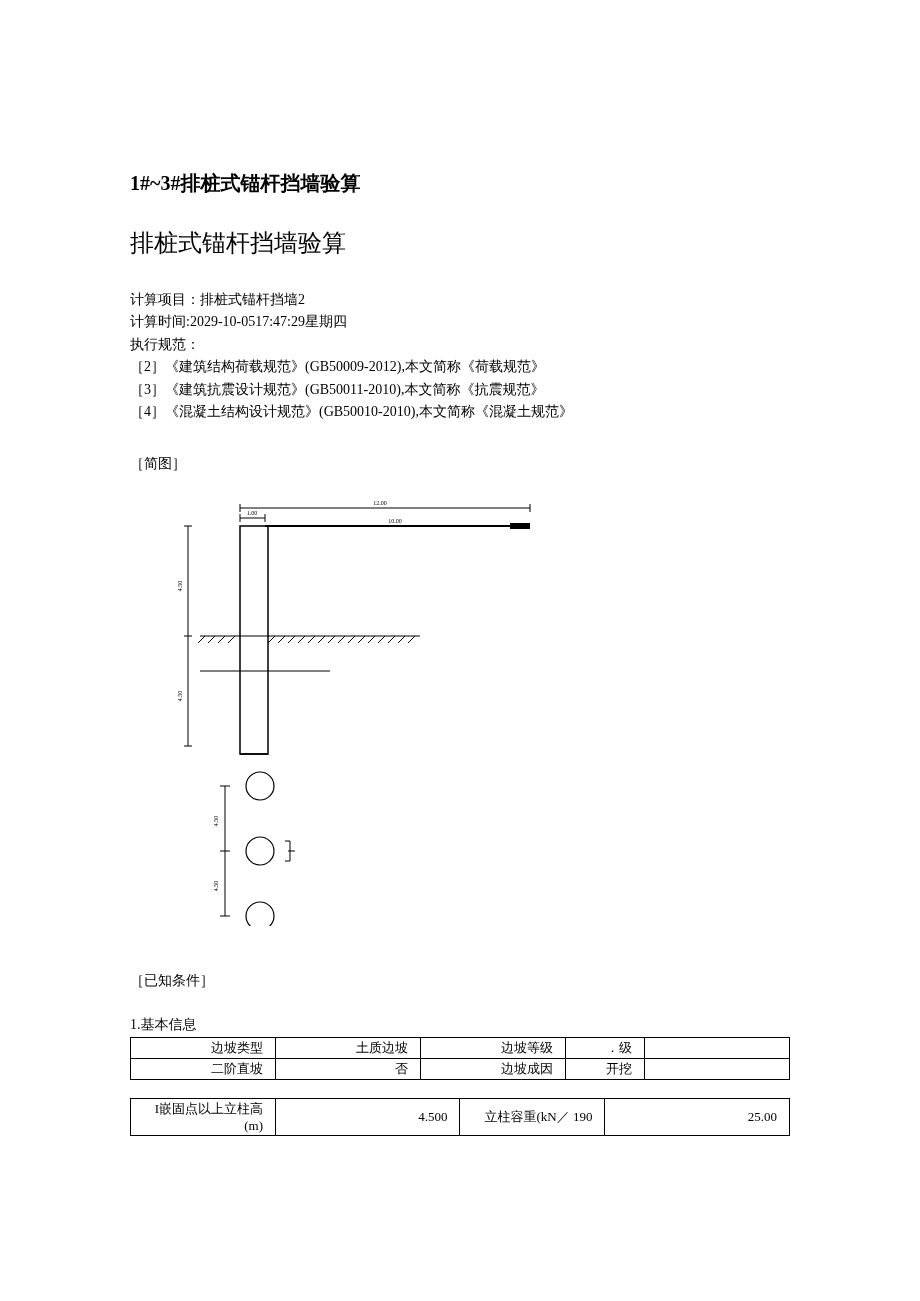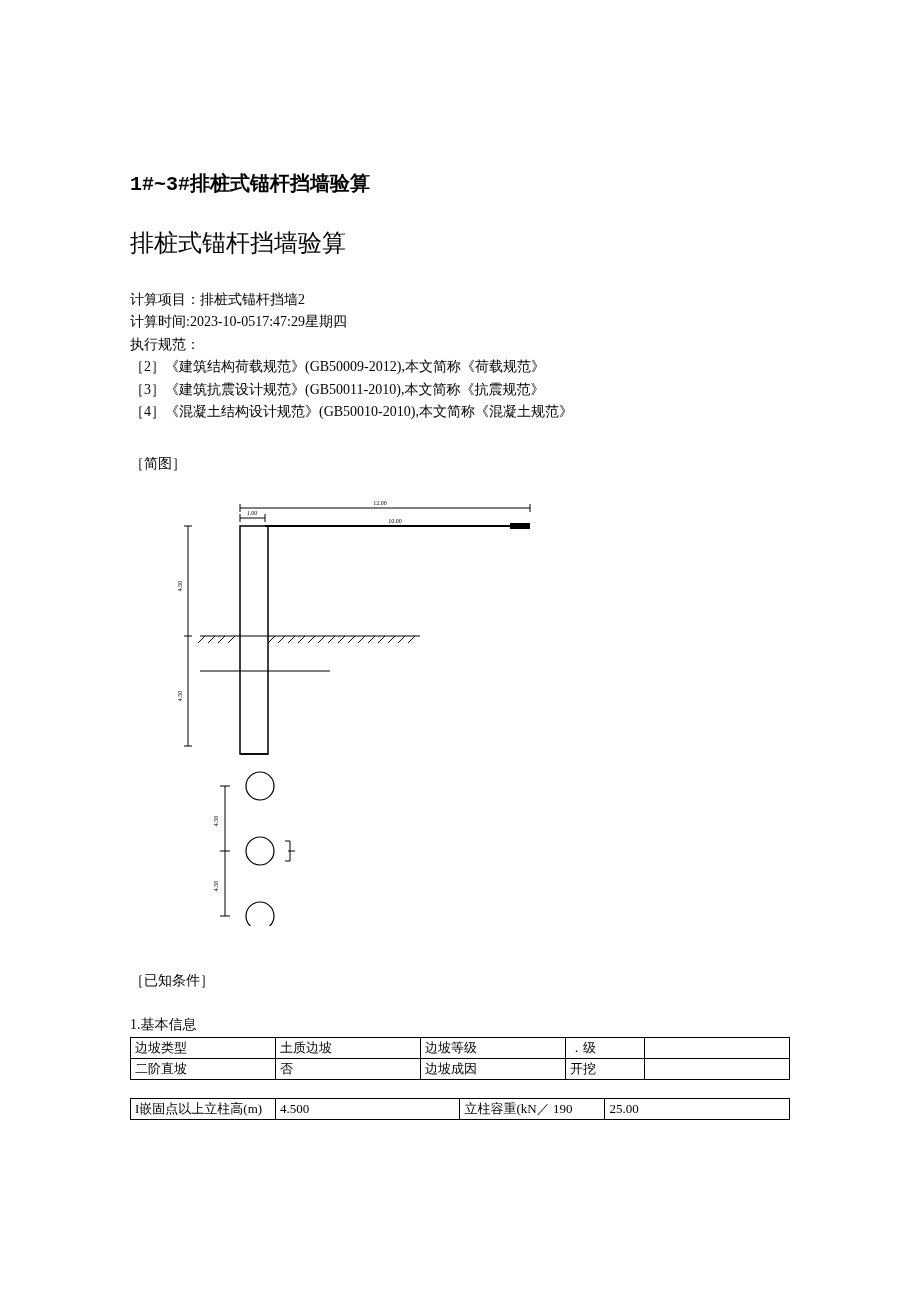--- a/index.html
+++ b/index.html
@@ -11,21 +11,21 @@
     padding: 0;
     width: 920px;
   }
   .page {
     padding: 170px 130px 60px 130px;
   }
   .title1 {
     font-size: 20px;
     font-weight: bold;
     margin-bottom: 30px;
-    font-family: Liberation Mono, monospace;
+    font-family: Liberation Serif, serif;
   }
   .title2 {
     font-size: 24px;
     margin-bottom: 30px;
   }
   .meta-line {
     line-height: 1.6;
   }
   .refs {
     margin-top: 0;
@@ -44,23 +44,24 @@
   .sub-label {
     line-height: 1.8;
   }
   table {
     border-collapse: collapse;
     width: 100%;
     font-size: 13px;
   }
   table td {
     border: 1px solid #000;
-    padding: 1px 4px;
+    padding: 1px 12px;
     vertical-align: middle;
     height: 18px;
+    text-align: right;
   }
   .table-gap {
     height: 18px;
   }
   .t2 td.c1 { width: 22%; }
   .t2 td.c2 { width: 28%; }
   .t2 td.c3 { width: 22%; }
   .t2 td.c4 { width: 28%; }
 </style>
 </head>
@@ -70,21 +71,21 @@
 
   <div class="title1">1#~3#排桩式锚杆挡墙验算</div>
 
   <div class="title2">排桩式锚杆挡墙验算</div>
 
   <div>
     <div class="meta-line">
       <span>计算项目：</span><span>排桩式锚杆挡墙2</span>
     </div>
     <div class="meta-line">
-      <span>计算时间:</span><span>2023-10-0517:47:29星期四</span>
+      <span>计算时间:</span><span>2029-10-0517:47:29星期四</span>
     </div>
     <div class="meta-line">
       <span>执行规范：</span>
     </div>
   </div>
 
   <div class="refs">
     <div class="ref-line">［2］《建筑结构荷载规范》(GB50009-2012),本文简称《荷载规范》</div>
     <div class="ref-line">［3］《建筑抗震设计规范》(GB50011-2010),本文简称《抗震规范》</div>
     <div class="ref-line">［4］《混凝土结构设计规范》(GB50010-2010),本文简称《混凝土规范》</div>

